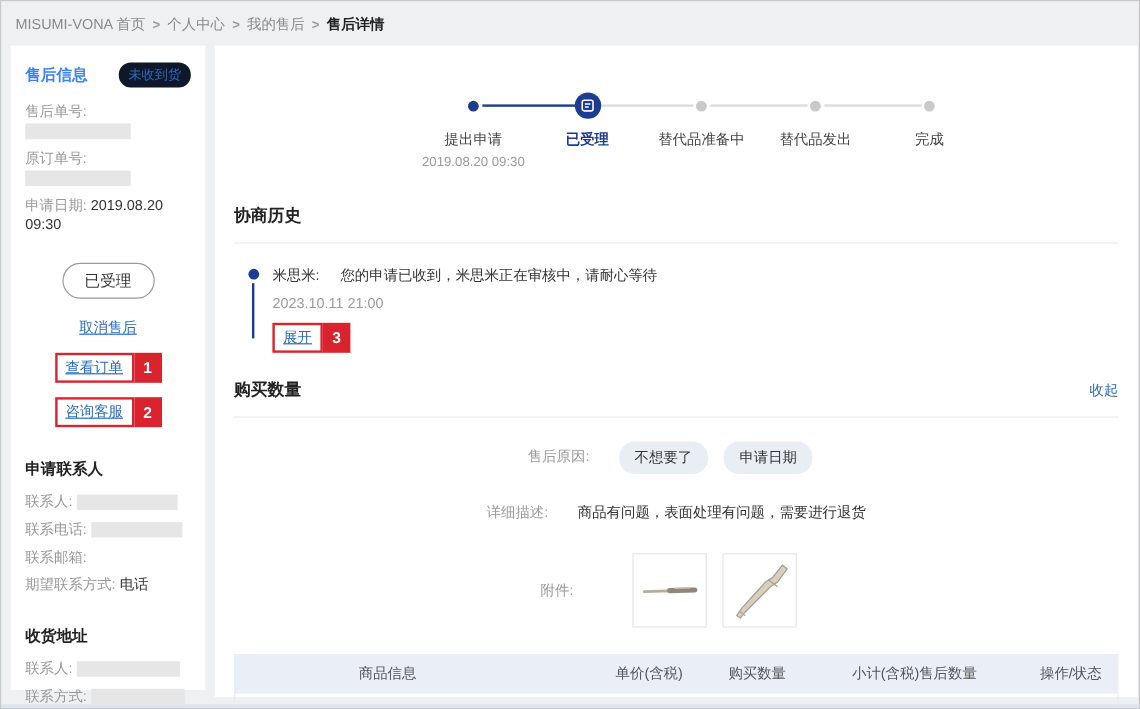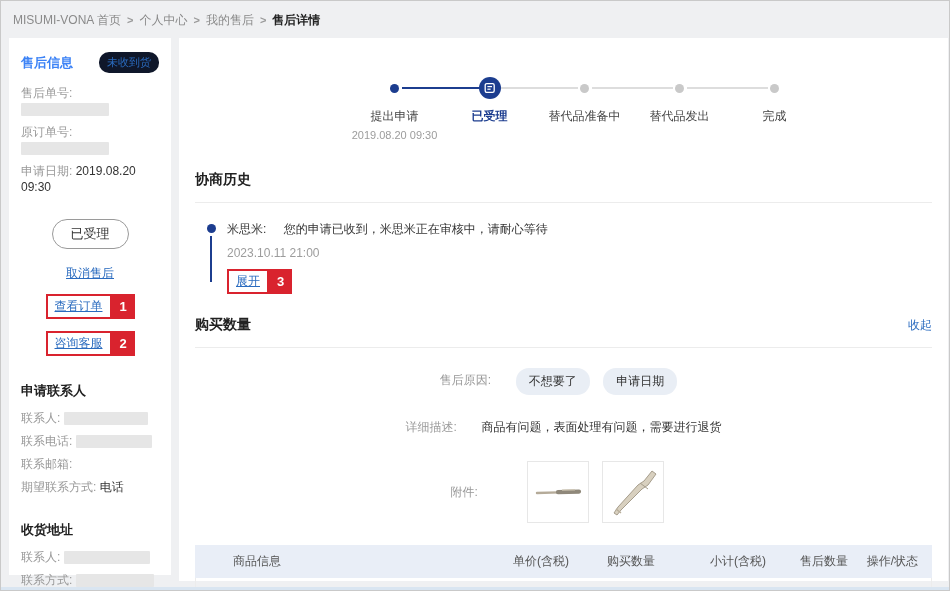--- a/index.html
+++ b/index.html
@@ -80,23 +80,23 @@
   .thumb { width:62px; height:62px; border:1px solid #e7e7e7; background:#fff; margin-right:13px; display:inline-flex; align-items:center; justify-content:center; }
 
   
   .goods-table { margin-top:22px; }
   .t-head { display:flex; background:#e9eef7; height:33px; align-items:center; color:#555; }
   .t-row { display:flex; border:1px solid #ececec; border-top:none; padding:10px 6px; height:88px; align-items:flex-start; }
   .c1 { width:302px; flex:none; }
   .c2 { width:88px; flex:none; text-align:center; }
   .c3 { width:92px; flex:none; text-align:center; }
   .c4 { width:89px; flex:none; text-align:right; }
-  .c5 { width:82px; flex:none; text-align:right; }
+  .c5 { width:82px; flex:none; text-align:left; }
   .c6 { width:70px; flex:none; text-align:right; }
-  .t-head .c1 { padding-left:38px; }
+  .t-head .c1 { padding-left:104px; }
   .t-row .c2,.t-row .c3,.t-row .c4,.t-row .c5 { padding-top:7px; }
   .prod { display:flex; }
   .prod-img { width:68px; height:68px; border:1px solid #e9e9e9; background:#fff; flex:none; display:flex; align-items:center; justify-content:center; }
   .prod-txt { margin-left:16px; padding-top:5px; }
   .status-cell { text-align:center; padding-top:4px; }
 
   .bottom-strip { position:absolute; left:0; right:0; bottom:0; height:3px; background:#d9e5f1; }
 </style>
 </head>
 <body>

